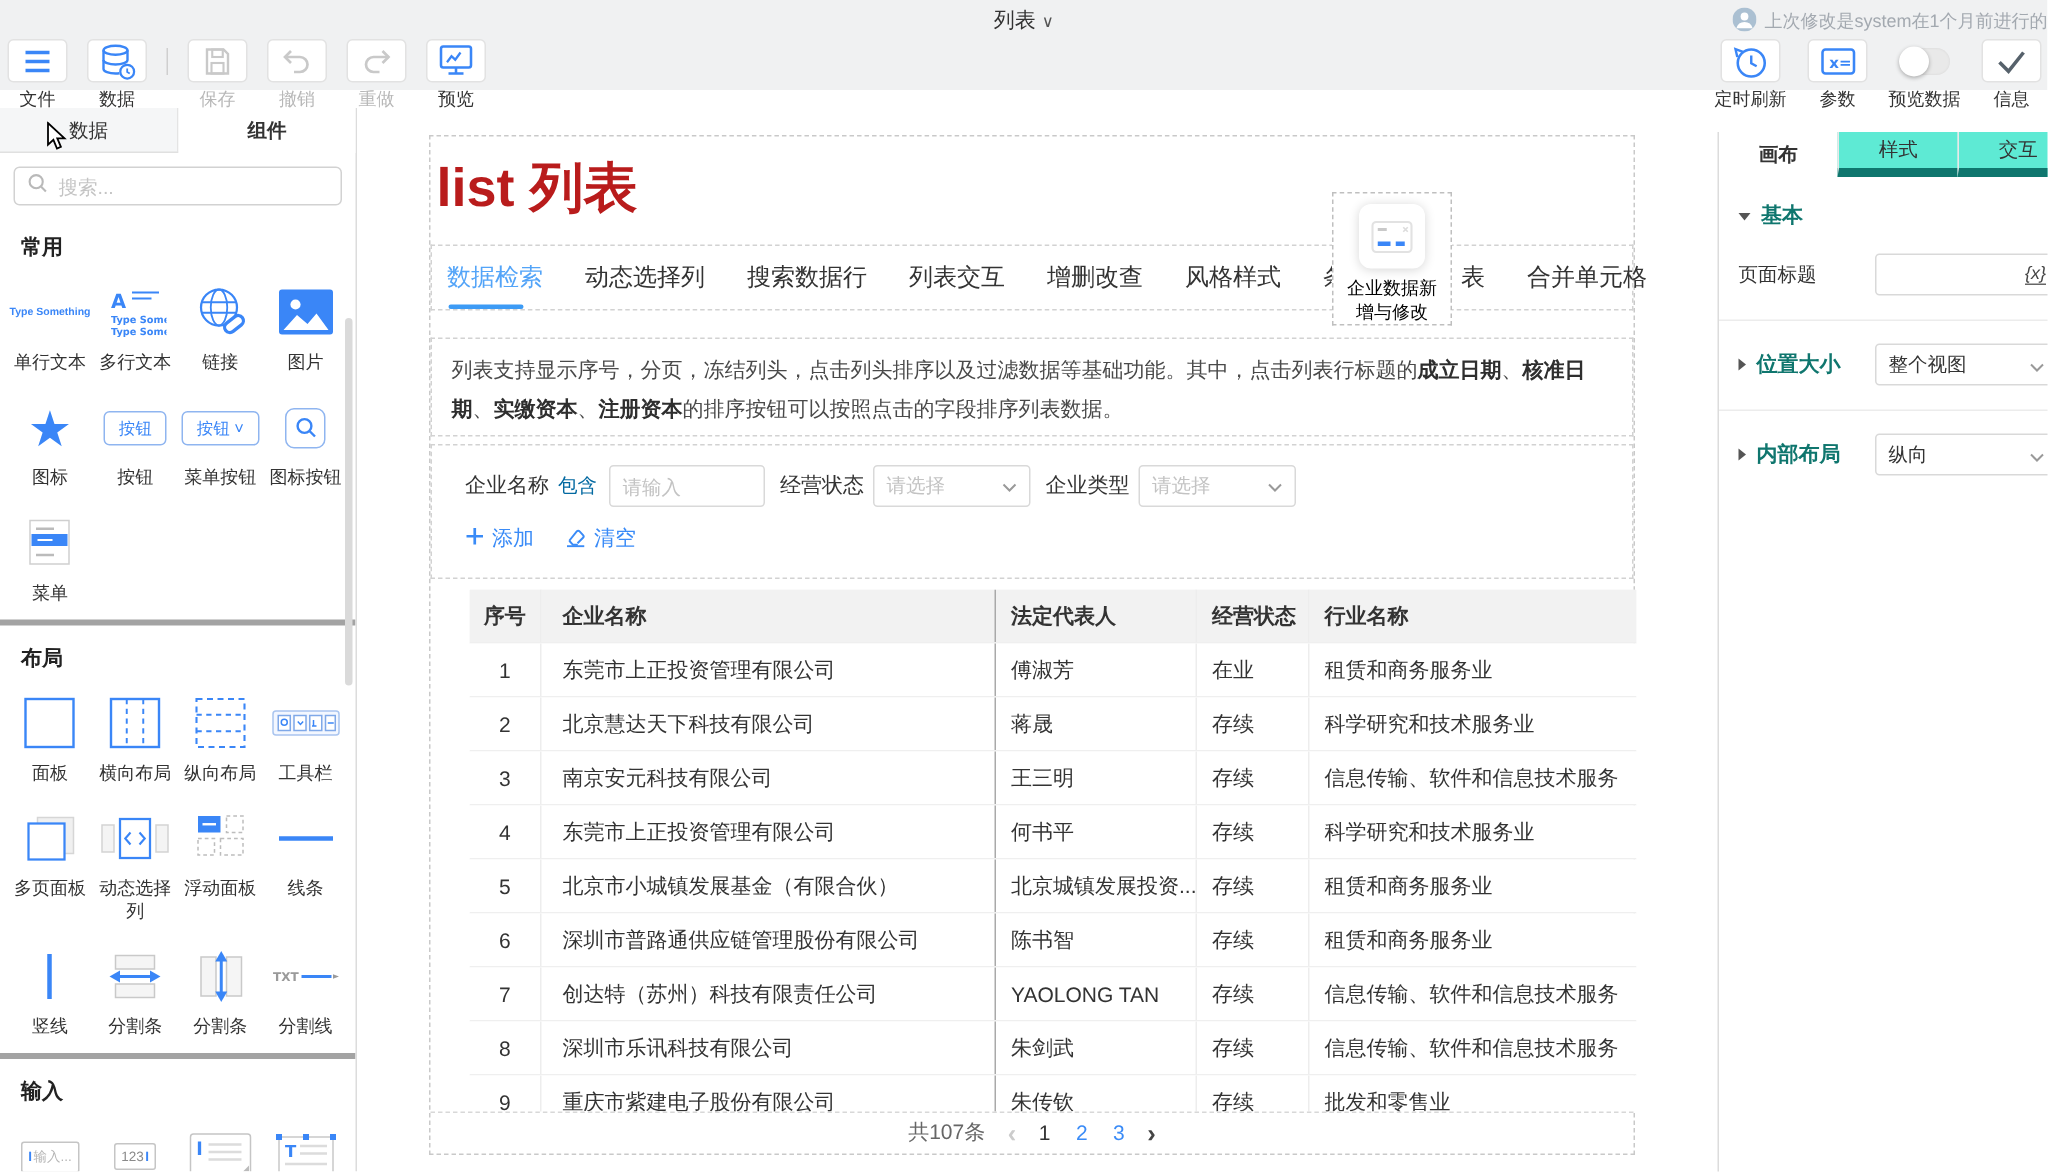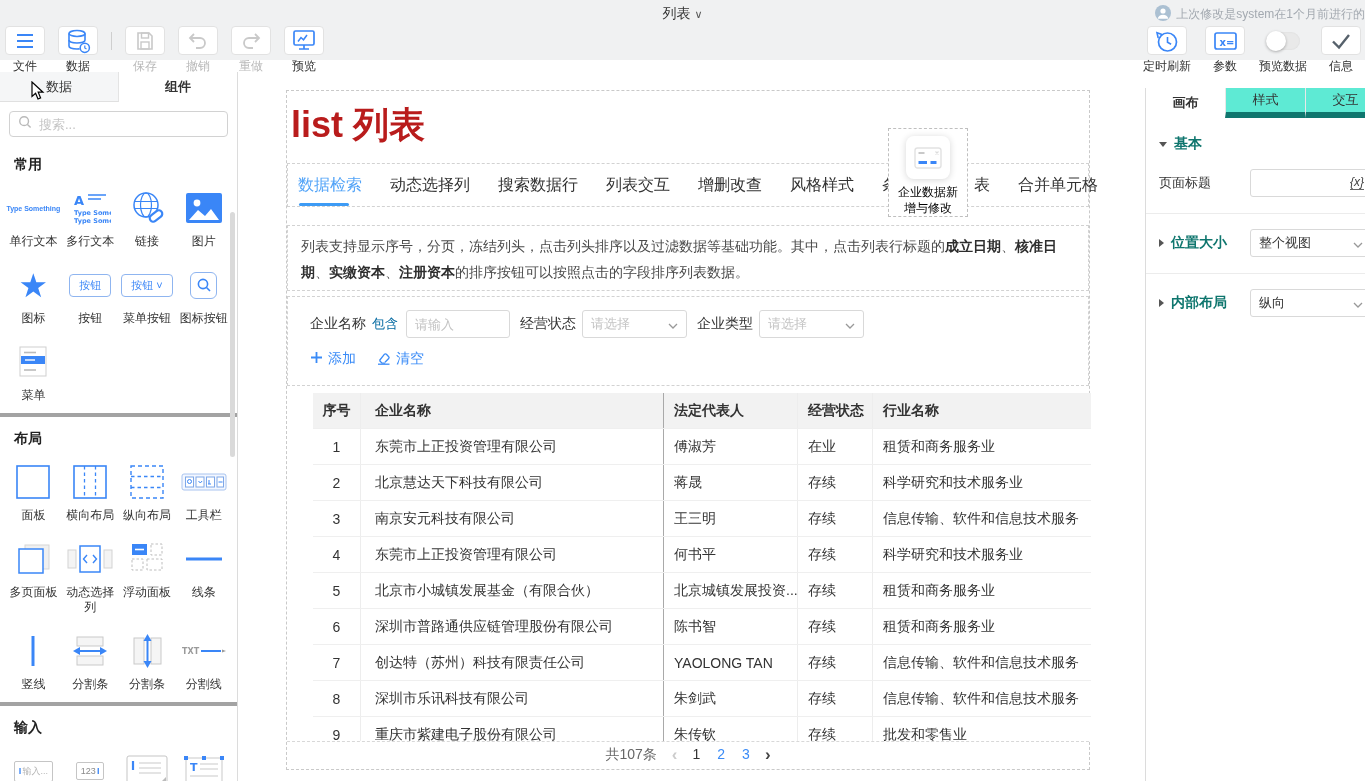--- a/index.html
+++ b/index.html
@@ -80,21 +80,21 @@
   .tbl-row { display:flex; height:36px; border-bottom:1px solid #efefef; background:#fff; }
   .tbl-head { background:#f2f2f2; }
   .tbl-head .cell { font-weight:bold; background:#f2f2f2; }
   .cell { height:100%; display:flex; align-items:center; padding:0 10px; border-right:1px solid #ededed; white-space:nowrap; overflow:hidden; color:#333; }
   .c0 { width:48px; justify-content:center; padding:0; }
   .c1 { width:303px; padding-left:14px; border-right:1px solid #a9a9a9; }
   .c2 { width:134px; }
   .c3 { width:75px; }
   .c4 { flex:1; border-right:none; }
   .tbl-clip-line { position:absolute; left:48px; top:669px; width:802px; border-top:1px dashed #d8d8d8; }
-  .pager { position:absolute; left:48px; top:674px; width:802px; display:flex; align-items:flex-start; justify-content:center; gap:15px; font-size:14px; }
+  .pager { position:absolute; left:48px; top:674px; width:802px; display:flex; align-items:center; justify-content:center; gap:15px; font-size:14px; }
   .pager .total { color:#666; }
   #pages { display:flex; gap:17px; }
   .pg { color:#3a8bf7; cursor:pointer; } .pg.cur { color:#333; }
   .pg-arrow { font-size:17px; line-height:1; cursor:pointer; font-weight:bold; }
   .pg-arrow.prev { color:#ccc; } .pg-arrow.next { color:#444; }
 
   .ghost { position:absolute; left:649px; top:56px; width:80px; height:89px; background:#fff; border:1px dashed #bfbfbf;
            display:flex; flex-direction:column; align-items:center; padding-top:7px; z-index:6; }
   .ghost-icon { width:44px; height:44px; background:#fff; border-radius:8px; box-shadow:0 1px 7px rgba(0,0,0,.16);
                 display:flex; align-items:center; justify-content:center; }

